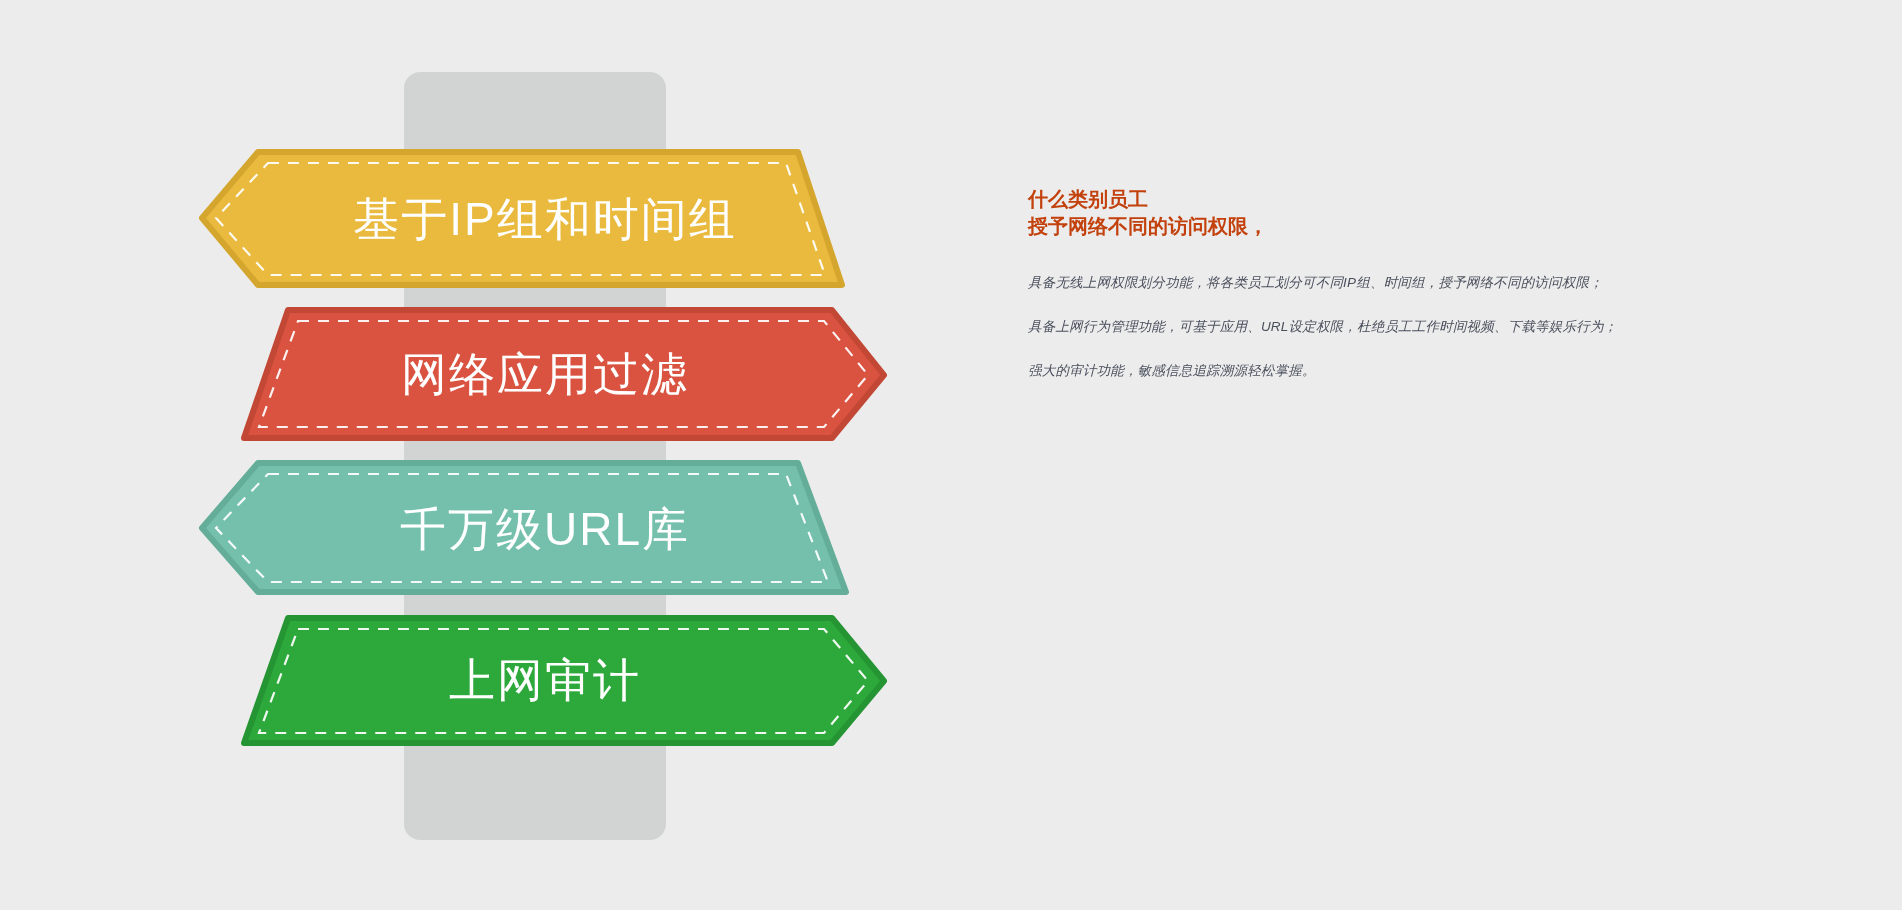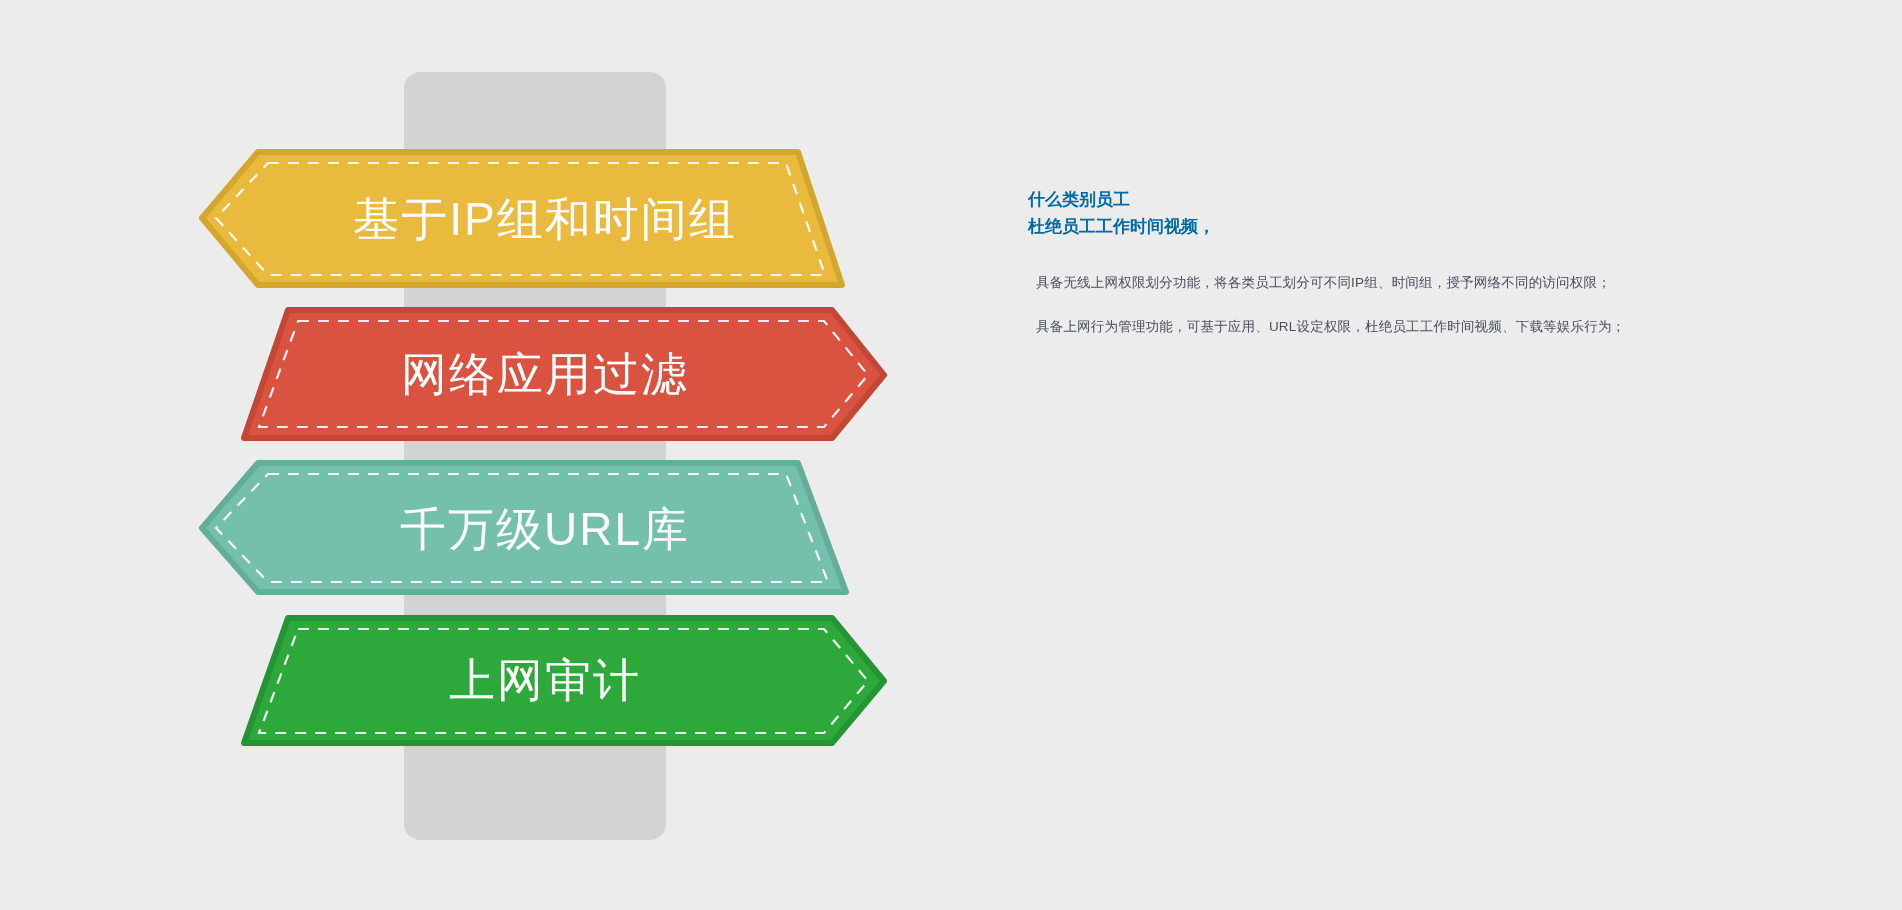--- a/index.html
+++ b/index.html
@@ -68,34 +68,35 @@
   }
 
   
   #copy {
     position: absolute;
     left: 1028px;
     top: 186px;
     width: 700px;
   }
   #headline {
-    color: #0369a1;
+    color: #c2410c;
     font-weight: bold;
-    font-size: 17px;
+    font-size: 20px;
     line-height: 27px;
     margin: 0 0 32px 0;
   }
   #headline div { white-space: pre; }
 
   .para {
     color: #4a4f5c;
     font-size: 13.5px;
     line-height: 22px;
-    margin: 0 0 22px 8px;
+    margin: 0 0 22px 0;
     letter-spacing: .2px;
+    font-style: italic;
   }
 </style>
 </head>
 <body style="background: rgb(236, 236, 236);">
 
 <div id="stage">
 
   <div id="graphic">
 
     <div id="pillar" style="background: rgb(210, 212, 212);"></div>
@@ -139,21 +140,22 @@
         </g>
       </svg>
     </div>
 
   </div>
 
   <div id="copy">
 
     <div id="headline">
       <div>什么类别员工</div>
-      <div>杜绝员工工作时间视频，</div>
+      <div>授予网络不同的访问权限，</div>
     </div>
 
     <p class="para">具备无线上网权限划分功能，将各类员工划分可不同IP组、时间组，授予网络不同的访问权限；</p>
     <p class="para">具备上网行为管理功能，可基于应用、URL设定权限，杜绝员工工作时间视频、下载等娱乐行为；</p>
+    <p class="para">强大的审计功能，敏感信息追踪溯源轻松掌握。</p>
 
   </div>
 
 </div>
 
 </body></html>

